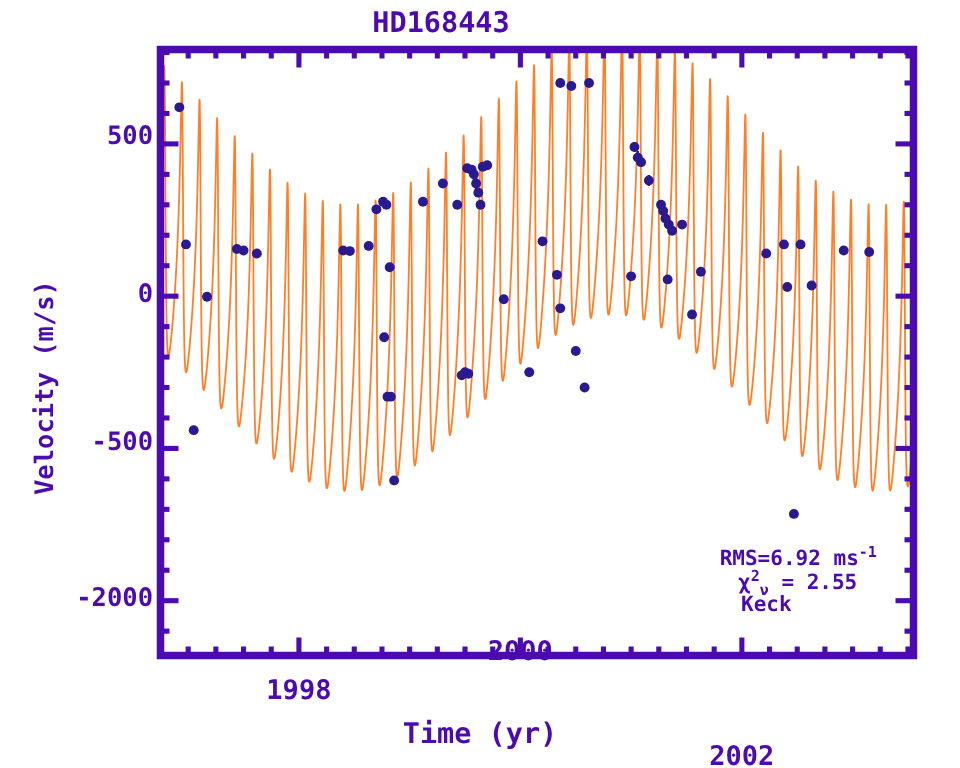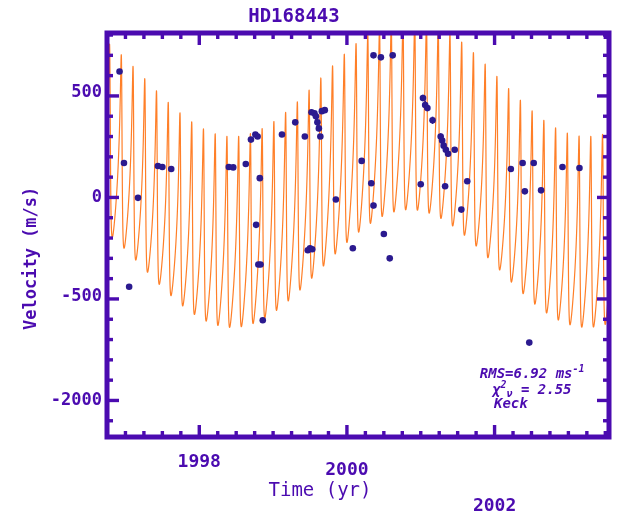--- a/index.html
+++ b/index.html
@@ -9,21 +9,21 @@
     overflow:hidden;position:relative;
   }
   #fig{position:absolute;left:0;top:0;width:640px;height:512px;}
   .ttl{
     position:absolute;left:0;top:4px;width:588px;text-align:center;
     color:#4b0bb0;font-size:19px;font-weight:bold;letter-spacing:0px;
     font-family:"DejaVu Sans Mono", monospace;
   }
   .xtitle{
     position:absolute;left:0;top:478px;width:640px;text-align:center;
-    color:#4b0bb0;font-size:19px;font-weight:normal;
+    color:#4b0bb0;font-size:19px;font-weight:bold;
     font-family:"DejaVu Sans Mono", monospace;
   }
   .ytitle{
     position:absolute;color:#4b0bb0;font-size:17px;font-weight:bold;
     font-family:"DejaVu Sans Mono", monospace;
     transform:rotate(-90deg);transform-origin:0 0;
     left:20px;top:330px;white-space:nowrap;
   }
   .ytick{
     position:absolute;color:#4b0bb0;font-size:17px;font-weight:bold;
@@ -31,21 +31,21 @@
     font-family:"DejaVu Sans Mono", monospace;
   }
   .xtick{
     position:absolute;color:#4b0bb0;font-size:18px;font-weight:bold;
     text-align:center;width:120px;
     font-family:"DejaVu Sans Mono", monospace;
   }
   .anno{
     position:absolute;color:#4b0bb0;font-weight:bold;
     font-family:"DejaVu Sans Mono", monospace;font-size:14px;
-    white-space:nowrap;letter-spacing:0px;font-style:italic;
+    white-space:nowrap;letter-spacing:0px;
   }
   .anno sup{font-size:10px;vertical-align:super;}
   .anno sub{font-size:10px;vertical-align:sub;}
 </style>
 </head>
 <body>
 
 <div class="ttl">HD168443</div>
 
 <svg id="fig" xmlns="http://www.w3.org/2000/svg" viewBox="0 0 640 512">
@@ -416,21 +416,21 @@
 
 <div class="ytitle">Velocity (m/s)</div>
 <div class="xtitle">Time  (yr)</div>
 
 <div class="ytick" id="yt0" style="top: 81px;">500</div>
 <div class="ytick" id="yt1" style="top: 186.442px;">0</div>
 <div class="ytick" id="yt2" style="top: 285px;">-500</div>
 <div class="ytick" id="yt3" style="top: 389.457px;">-2000</div>
 
 <div class="xtick" id="xt0" style="left: 139.279px; top: 450px;">1998</div>
-<div class="xtick" id="xt1" style="left: 286.926px; top: 458px;">2000</div>
+<div class="xtick" id="xt1" style="left: 286.926px; top: 424px;">2000</div>
 <div class="xtick" id="xt2" style="left: 434.574px; top: 450px; margin-top: 44px;">2002</div>
 
 <div class="anno" id="anno-rms" style="left: 479.809px; top: 363.035px;">
   <span>RMS=6.92 ms</span><sup>-1</sup>
 </div>
 <div class="anno" id="anno-chi" style="left: 492px; top: 379.276px;">
   <span>χ</span><sup>2</sup><sub>ν</sub><span> = 2.55</span>
 </div>
 <div class="anno" id="anno-keck" style="left: 494px; top: 394.503px;">Keck</div>
 

